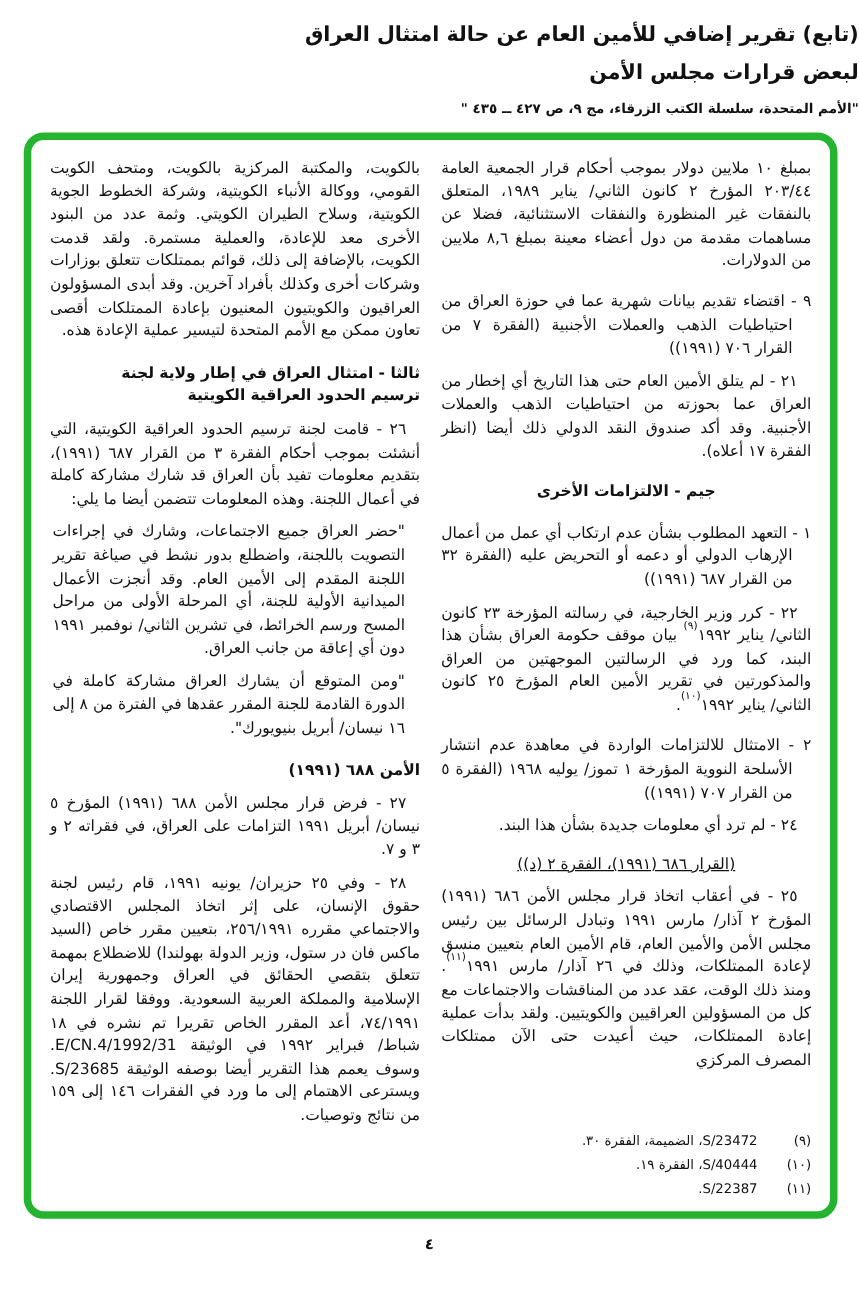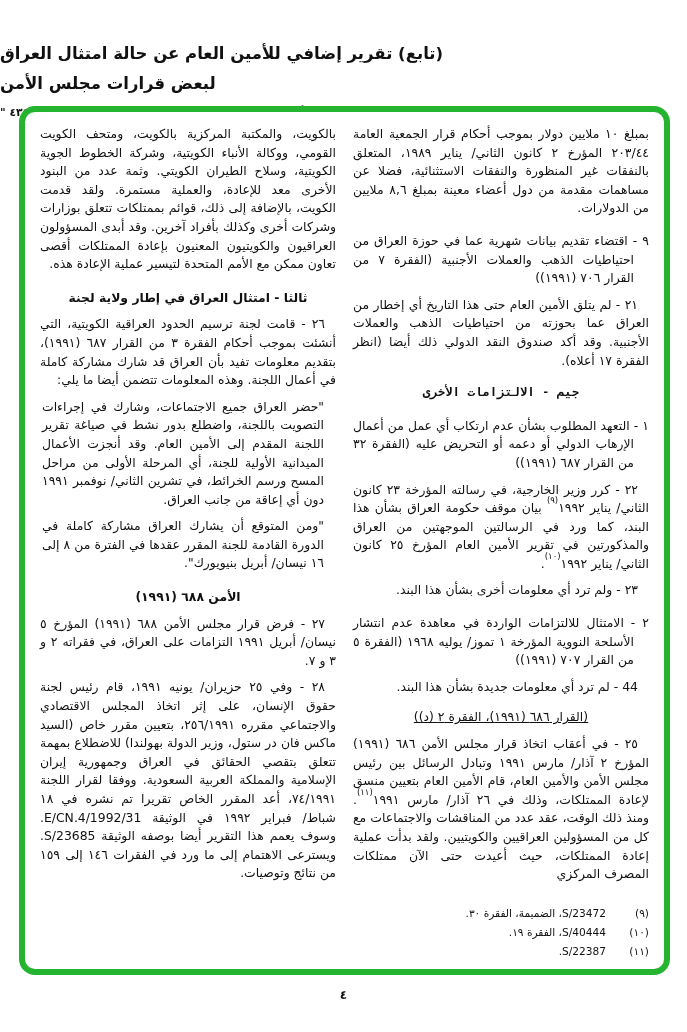--- a/index.html
+++ b/index.html
@@ -1,37 +1,37 @@
 <!DOCTYPE html>
 <html lang="ar" dir="rtl"><head>
 <meta charset="utf-8">
 <style>
   html,body{margin:0;padding:0;background:#ffffff;}
   body{width:687px;height:1032px;font-family:"DejaVu Sans",sans-serif;color:#111;}
   .page{position:relative;width:687px;height:1032px;background:#fff;overflow:hidden;direction:rtl;}
 
   
-  .doc-header{text-align:left;margin-top:44px;}
+  .doc-header{text-align:right;padding-top:18px;}
   .title-line{font-weight:bold;font-size:16.5px;line-height:1.25;}
   .title-line + .title-line{margin-top:9px;}
   .source-line{font-weight:bold;font-size:10.8px;margin-top:12px;letter-spacing:0;}
 
   
   .frame{position:absolute;top:106px;right:17px;width:651px;height:869px;
          border:6px solid #25b42f;border-radius:16px;box-sizing:border-box;
          padding:13px 15px 8px 15px;background:#fff;}
   .cols{display:flex;gap:17px;height:100%;}
   .col{flex:1 1 0;font-size:12.4px;line-height:18.6px;text-align:justify;}
   .col-right{display:flex;flex-direction:column;}
 
   .para{margin:8px 0 0 0;text-indent:11px;}
   .para-cont{margin:0;text-indent:0;}
   .item-head{font-weight:normal;margin:14px 0 0 0;padding-right:15px;text-indent:-15px;}
-  .h-center{font-weight:bold;text-align:center;margin:14px 0 0 0;text-indent:0;font-family:Liberation Mono, monospace;}
-  .h-line{font-weight:bold;text-align:center;}
+  .h-center{font-weight:bold;text-align:center;margin:14px 0 0 0;text-indent:0;}
+  .h-line{font-weight:bold;}
   .h-block{margin:15px 0 0 0;}
   .ref-center{text-align:center;margin:12px 0 0 0;text-indent:0;text-decoration:underline;}
   .quote{margin:8px 0 0 0;padding:0 12px 0 2px;text-indent:0;}
   sup.fnref{font-size:8.5px;line-height:0;position:relative;top:-4px;}
 
   .footnotes{margin-top:auto;padding-bottom:2px;font-size:10.6px;line-height:15px;}
   .fn-row{display:flex;gap:17px;margin-top:4px;align-items:baseline;}
   .fn-marker{min-width:26px;}
   .fn-text{flex:0 1 auto;}
 
@@ -52,23 +52,22 @@
   <div class="frame">
     <div class="cols">
 
       <div class="col col-right">
         <p class="para para-cont">بمبلغ ١٠ ملايين دولار بموجب أحكام قرار الجمعية العامة ٢٠٣/٤٤ المؤرخ ٢ كانون الثاني/ يناير ١٩٨٩، المتعلق بالنفقات غير المنظورة والنفقات الاستثنائية، فضلا عن مساهمات مقدمة من دول أعضاء معينة بمبلغ ٨,٦ ملايين من الدولارات.</p>
         <p class="item-head">٩ - اقتضاء تقديم بيانات شهرية عما في حوزة العراق من احتياطيات الذهب والعملات الأجنبية (الفقرة ٧ من القرار ٧٠٦ (١٩٩١))</p>
         <p class="para">٢١ - لم يتلق الأمين العام حتى هذا التاريخ أي إخطار من العراق عما بحوزته من احتياطيات الذهب والعملات الأجنبية. وقد أكد صندوق النقد الدولي ذلك أيضا (انظر الفقرة ١٧ أعلاه).</p>
         <p class="h-center">جيم - الالتزامات الأخرى</p>
         <p class="item-head">١ - التعهد المطلوب بشأن عدم ارتكاب أي عمل من أعمال الإرهاب الدولي أو دعمه أو التحريض عليه (الفقرة ٣٢ من القرار ٦٨٧ (١٩٩١))</p>
         <p class="para"><span>٢٢ - كرر وزير الخارجية، في رسالته المؤرخة ٢٣ كانون الثاني/ يناير ١٩٩٢</span><sup class="fnref">(٩)</sup><span> بيان موقف حكومة العراق بشأن هذا البند، كما ورد في الرسالتين الموجهتين من العراق والمذكورتين في تقرير الأمين العام المؤرخ ٢٥ كانون الثاني/ يناير ١٩٩٢</span><sup class="fnref">(١٠)</sup><span>.</span></p>
-        <p class="para">٢٣ - ولم ترد أي معلومات أخرى بشأن هذا البند.</p>
         <p class="item-head">٢ - الامتثال للالتزامات الواردة في معاهدة عدم انتشار الأسلحة النووية المؤرخة ١ تموز/ يوليه ١٩٦٨ (الفقرة ٥ من القرار ٧٠٧ (١٩٩١))</p>
-        <p class="para">44 - لم ترد أي معلومات جديدة بشأن هذا البند.</p>
+        <p class="para">٢٤ - لم ترد أي معلومات جديدة بشأن هذا البند.</p>
         <p class="ref-center">(القرار ٦٨٦ (١٩٩١)، الفقرة ٢ (د))</p>
         <p class="para"><span>٢٥ - في أعقاب اتخاذ قرار مجلس الأمن ٦٨٦ (١٩٩١) المؤرخ ٢ آذار/ مارس ١٩٩١ وتبادل الرسائل بين رئيس مجلس الأمن والأمين العام، قام الأمين العام بتعيين منسق لإعادة الممتلكات، وذلك في ٢٦ آذار/ مارس ١٩٩١</span><sup class="fnref">(١١)</sup><span>. ومنذ ذلك الوقت، عقد عدد من المناقشات والاجتماعات مع كل من المسؤولين العراقيين والكويتيين. ولقد بدأت عملية إعادة الممتلكات، حيث أعيدت حتى الآن ممتلكات المصرف المركزي</span></p>
 
         <div class="footnotes">
           <div class="fn-row">
             <span class="fn-marker">(٩)</span>
             <span class="fn-text">S/23472، الضميمة، الفقرة ٣٠.</span>
           </div>
           <div class="fn-row">
             <span class="fn-marker">(١٠)</span>
@@ -78,20 +77,21 @@
             <span class="fn-marker">(١١)</span>
             <span class="fn-text">S/22387.</span>
           </div>
         </div>
       </div>
 
       <div class="col">
         <p class="para para-cont">بالكويت، والمكتبة المركزية بالكويت، ومتحف الكويت القومي، ووكالة الأنباء الكويتية، وشركة الخطوط الجوية الكويتية، وسلاح الطيران الكويتي. وثمة عدد من البنود الأخرى معد للإعادة، والعملية مستمرة. ولقد قدمت الكويت، بالإضافة إلى ذلك، قوائم بممتلكات تتعلق بوزارات وشركات أخرى وكذلك بأفراد آخرين. وقد أبدى المسؤولون العراقيون والكويتيون المعنيون بإعادة الممتلكات أقصى تعاون ممكن مع الأمم المتحدة لتيسير عملية الإعادة هذه.</p>
         <div class="h-block">
           <div class="h-line">ثالثا - امتثال العراق في إطار ولاية لجنة</div>
+          <div class="h-line">ترسيم الحدود العراقية الكويتية</div>
         </div>
         <p class="para">٢٦ - قامت لجنة ترسيم الحدود العراقية الكويتية، التي أنشئت بموجب أحكام الفقرة ٣ من القرار ٦٨٧ (١٩٩١)، بتقديم معلومات تفيد بأن العراق قد شارك مشاركة كاملة في أعمال اللجنة. وهذه المعلومات تتضمن أيضا ما يلي:</p>
         <p class="quote">"حضر العراق جميع الاجتماعات، وشارك في إجراءات التصويت باللجنة، واضطلع بدور نشط في صياغة تقرير اللجنة المقدم إلى الأمين العام. وقد أنجزت الأعمال الميدانية الأولية للجنة، أي المرحلة الأولى من مراحل المسح ورسم الخرائط، في تشرين الثاني/ نوفمبر ١٩٩١ دون أي إعاقة من جانب العراق.</p>
         <p class="quote">"ومن المتوقع أن يشارك العراق مشاركة كاملة في الدورة القادمة للجنة المقرر عقدها في الفترة من ٨ إلى ١٦ نيسان/ أبريل بنيويورك".</p>
         <div class="h-block">
           <div class="h-line">الأمن ٦٨٨ (١٩٩١)</div>
         </div>
         <p class="para">٢٧ - فرض قرار مجلس الأمن ٦٨٨ (١٩٩١) المؤرخ ٥ نيسان/ أبريل ١٩٩١ التزامات على العراق، في فقراته ٢ و ٣ و ٧.</p>
         <p class="para">٢٨ - وفي ٢٥ حزيران/ يونيه ١٩٩١، قام رئيس لجنة حقوق الإنسان، على إثر اتخاذ المجلس الاقتصادي والاجتماعي مقرره ٢٥٦/١٩٩١، بتعيين مقرر خاص (السيد ماكس فان در ستول، وزير الدولة بهولندا) للاضطلاع بمهمة تتعلق بتقصي الحقائق في العراق وجمهورية إيران الإسلامية والمملكة العربية السعودية. ووفقا لقرار اللجنة ٧٤/١٩٩١، أعد المقرر الخاص تقريرا تم نشره في ١٨ شباط/ فبراير ١٩٩٢ في الوثيقة E/CN.4/1992/31. وسوف يعمم هذا التقرير أيضا بوصفه الوثيقة S/23685. ويسترعى الاهتمام إلى ما ورد في الفقرات ١٤٦ إلى ١٥٩ من نتائج وتوصيات.</p>
       </div>

